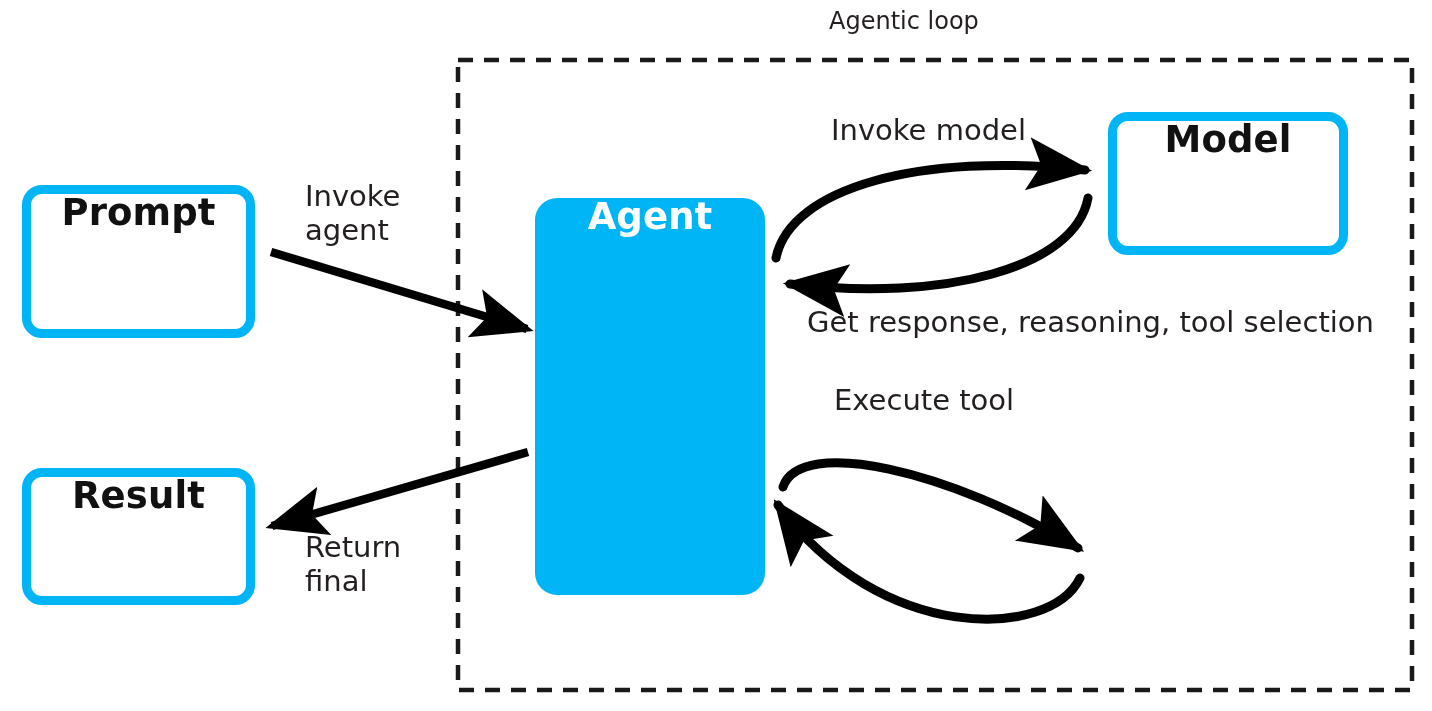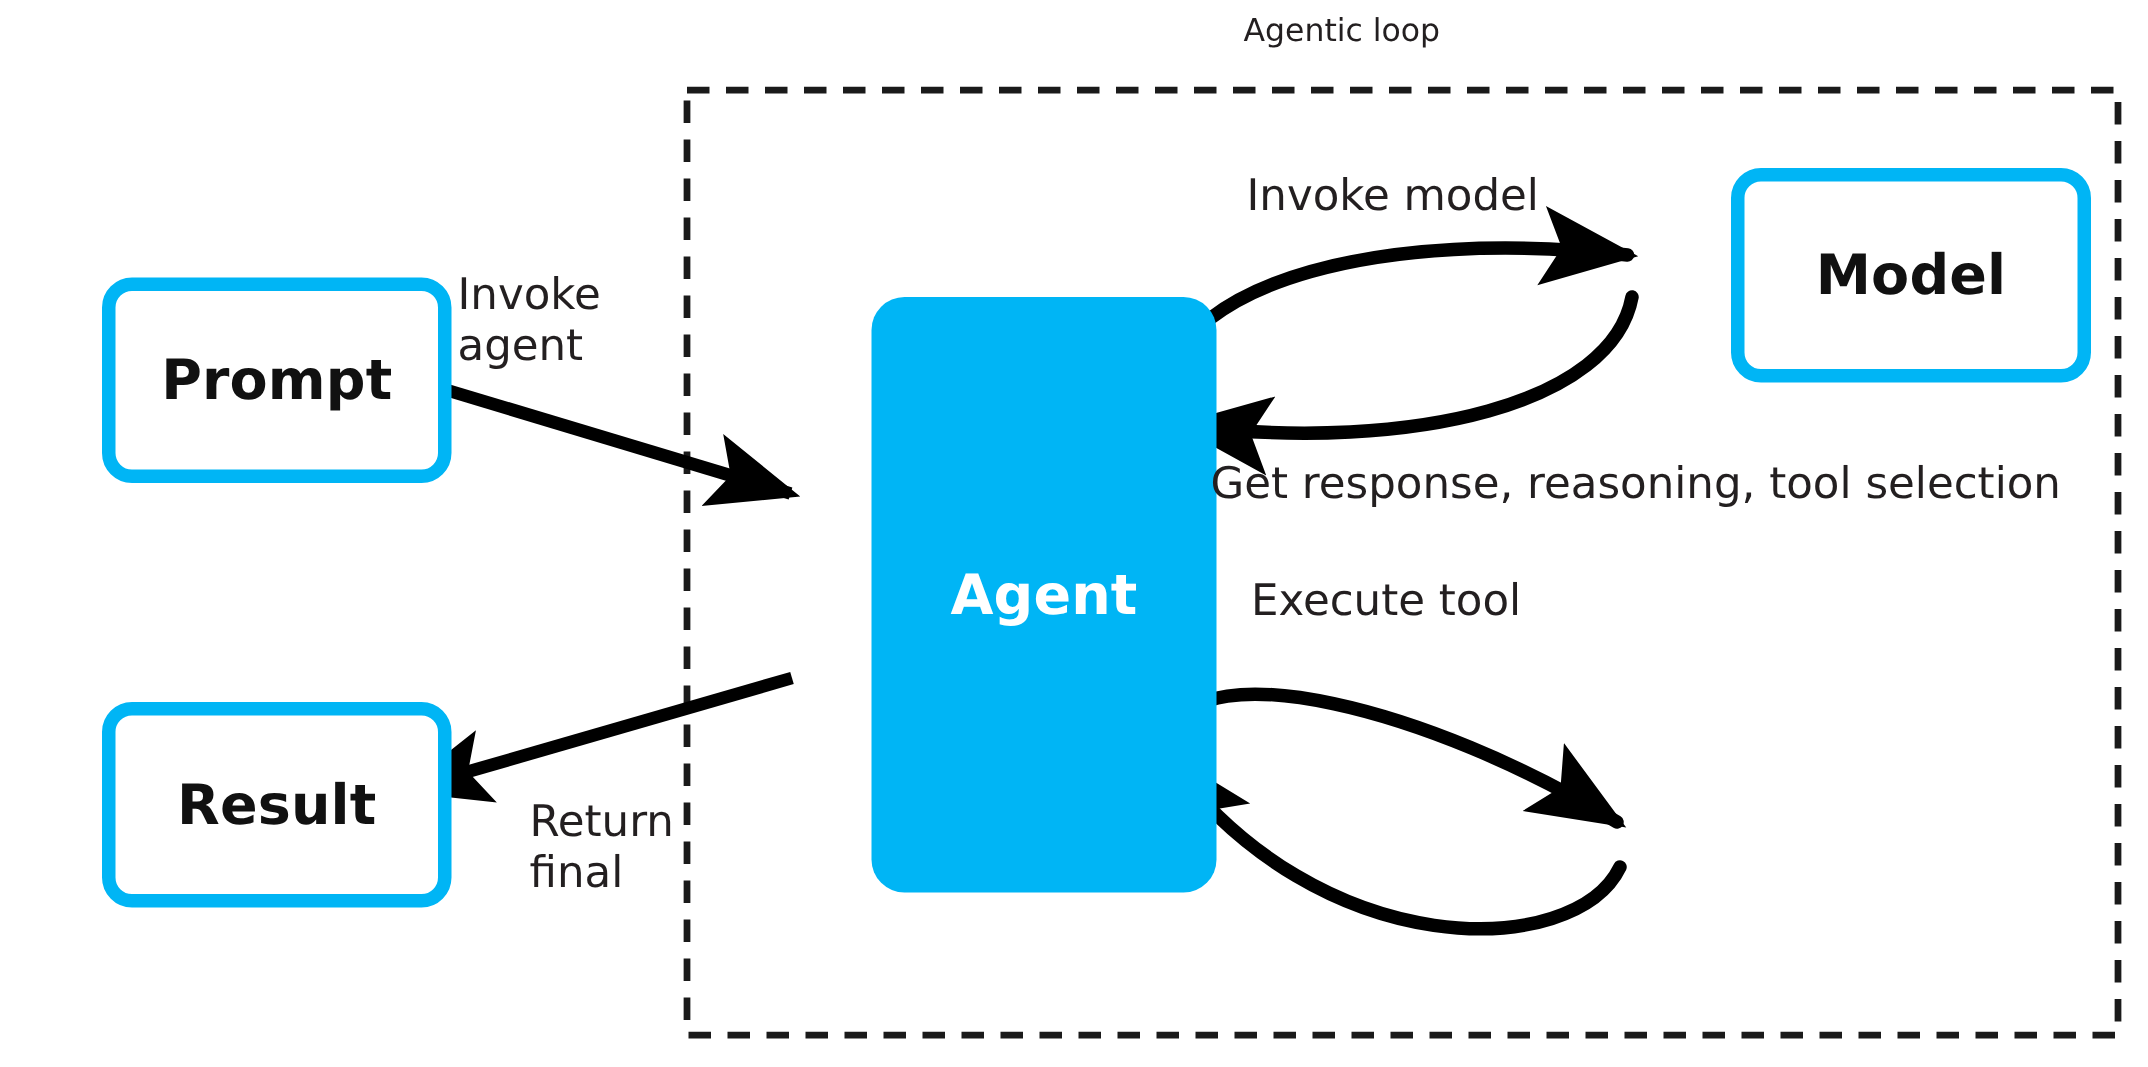--- a/index.html
+++ b/index.html
@@ -10,44 +10,43 @@
     overflow:hidden;
   }
   #canvas{position:relative;width:1432px;height:711px;background:#fff;}
 
   svg.layer{position:absolute;left:0;top:0;width:1432px;height:711px;overflow:visible;}
 
   
   .node{
     position:absolute;
     box-sizing:border-box;
-    display:flex;align-items:center;justify-content:center;
+    display:flex;align-items:flex-start;justify-content:center;
     text-align:center;
-    margin-left:46px;
   }
   .node .node-label{
     font-family:"DejaVu Sans", sans-serif;
     font-weight:bold;
     letter-spacing:.1px;
     line-height:1;
   }
   .node.outline{
     background:#ffffff;
     border:9px solid #00b5f5;
     border-radius:20px;
   }
   .node.outline .node-label{color:#111111;font-size:37px;}
 
   .node.filled{
     background:#00b5f5;
     border-radius:22px;
   }
   .node.filled .node-label{color:#ffffff;font-size:37px;}
 
-  #node-prompt{left:22px;top:185px;width:233px;height:137px;}
+  #node-prompt{left:22px;top:185px;width:233px;height:153px;}
   #node-result{left:22px;top:468px;width:233px;height:137px;}
   #node-agent {left:535px;top:198px;width:230px;height:397px;}
   #node-model {left:1108px;top:112px;width:240px;height:143px;}
   #node-tools {left:1098px;top:488px;width:242px;height:137px;}
 
   
   #agentic-loop-box{
     position:absolute;
     left:456px;top:58px;
     width:956px;height:632px;
@@ -58,23 +57,23 @@
   
   .lbl{
     position:absolute;
     color:#231f20;
     font-family:"DejaVu Sans", sans-serif;
     font-weight:normal;
     font-size:29px;
     line-height:1.16;
     white-space:pre;
   }
-  #label-agentic-loop{left:829px;top:8px;font-size:21px;}
+  #label-agentic-loop{left:829px;top:8px;font-size:24px;}
   #label-invoke-agent{left:305px;top:180px;width:150px;white-space:normal;}
-  #label-return-final {left:305px;top:531px;width:160px;white-space:normal;margin-left:48px;}
+  #label-return-final {left:305px;top:531px;width:160px;white-space:normal;}
   #label-invoke-model {left:831px;top:114px;}
   #label-get-response {left:807px;top:306px;}
   #label-execute-tool {left:834px;top:384px;}
   #label-return-result{left:833px;top:615px;}
 </style>
 </head>
 <body>
 
 <div id="canvas">
 

